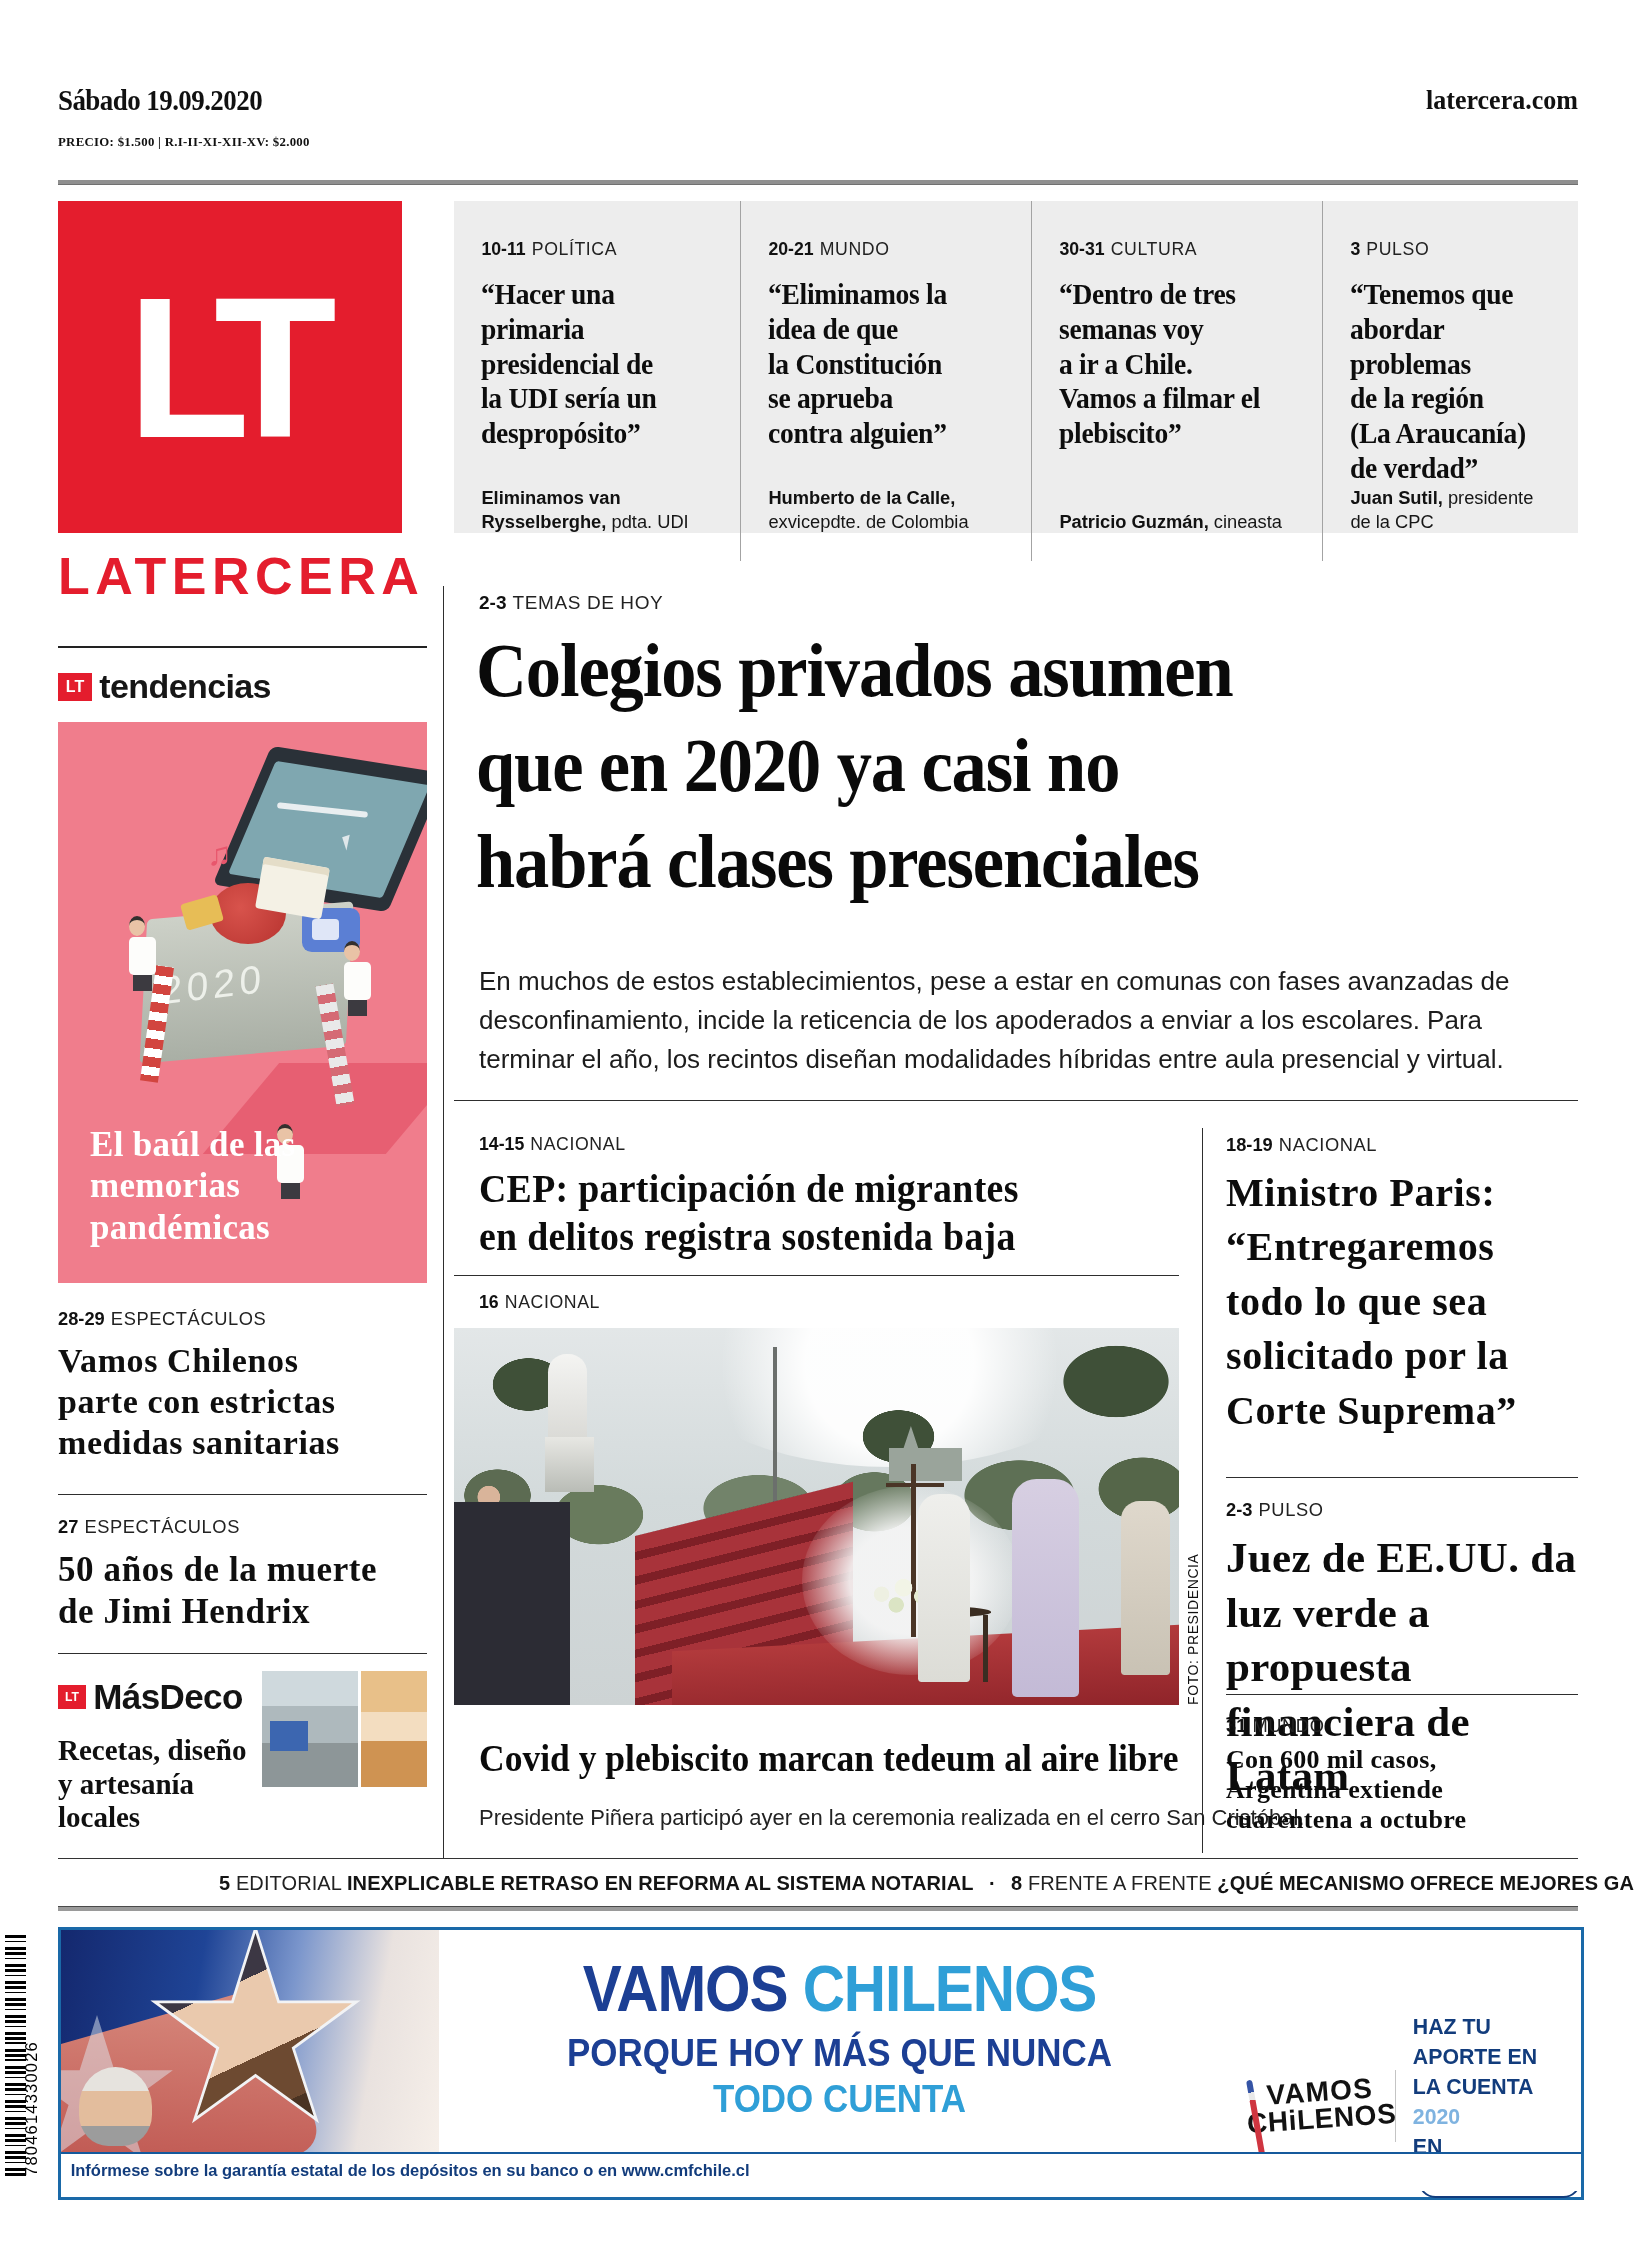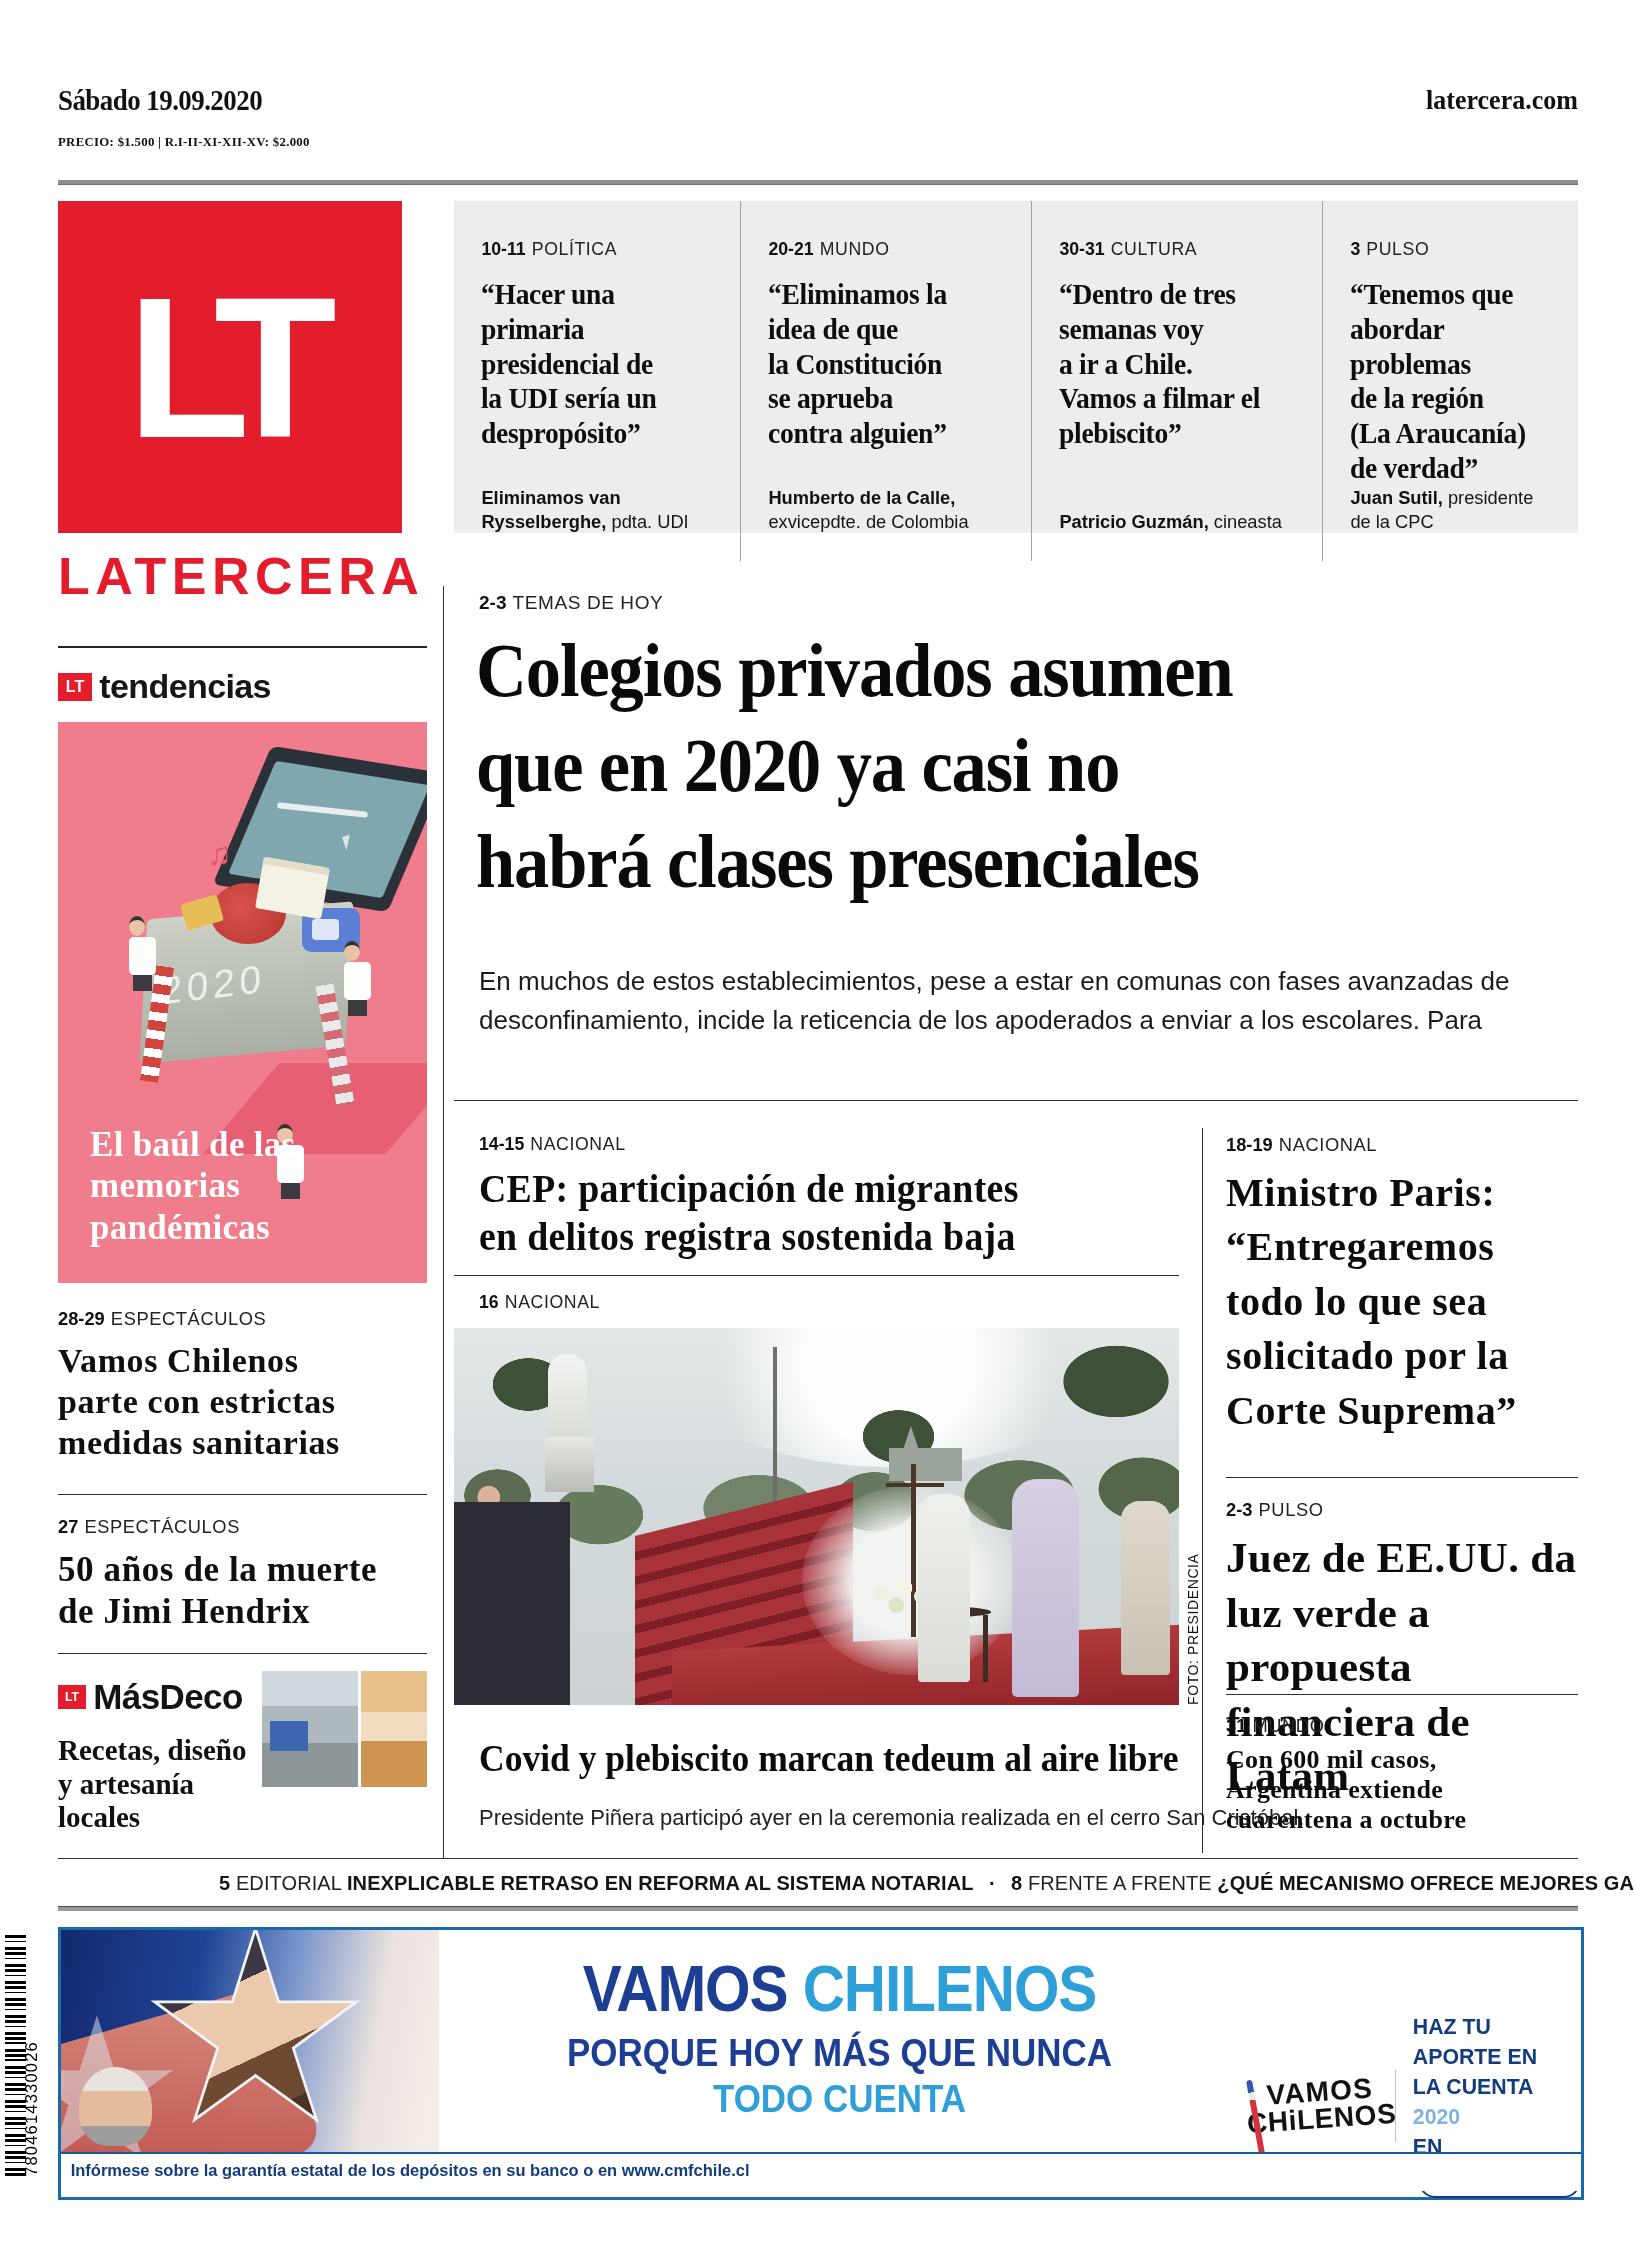--- a/index.html
+++ b/index.html
@@ -403,20 +403,21 @@
     <span class="pg">2-3</span><span class="sec">TEMAS DE HOY</span>
   </div>
   <div class="abs f-head">
     <span>Colegios privados asumen</span>
     <span>que en 2020 ya casi no</span>
     <span>habrá clases presenciales</span>
   </div>
   <div class="abs f-stand">
     <span>En muchos de estos establecimientos, pese a estar en comunas con fases avanzadas de</span>
     <span>desconfinamiento, incide la reticencia de los apoderados a enviar a los escolares. Para</span>
+    <span>terminar el año, los recintos diseñan modalidades híbridas entre aula presencial y virtual.</span>
   </div>
   <div class="abs hrule" style="left:454px;width:1124px;top:1100px;"></div>
 
   <div class="abs kick" style="left:479px;top:1136px;">
     <span class="pg">14-15</span><span class="sec">NACIONAL</span>
   </div>
   <div class="abs cep-head">
     <span>CEP: participación de migrantes</span>
     <span>en delitos registra sostenida baja</span>
   </div>

